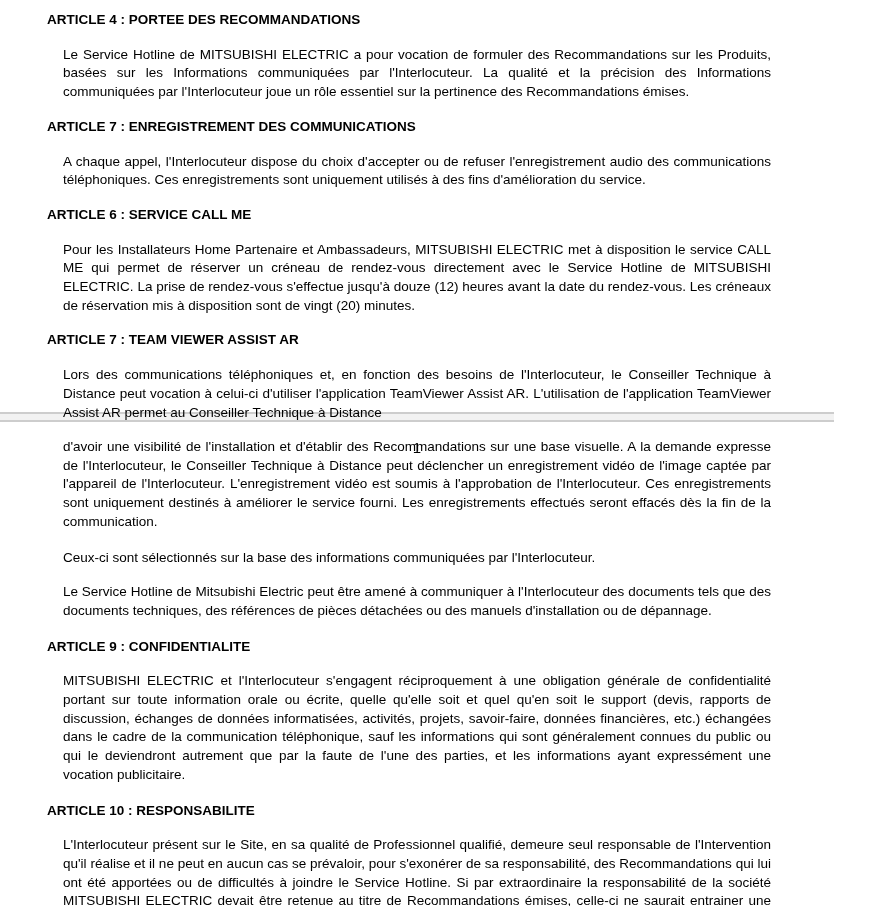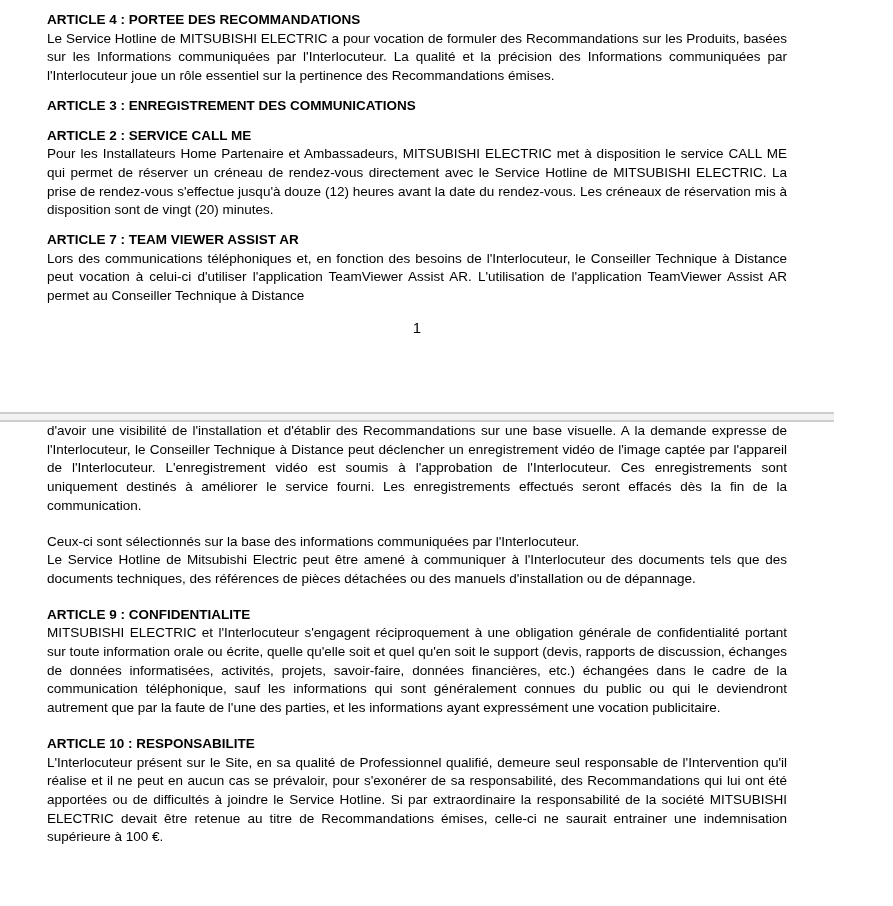--- a/index.html
+++ b/index.html
@@ -32,21 +32,21 @@
   section.article { margin: 0 0 11px 0; }
   .page-2 section.article { margin-bottom: 17px; }
   h2.article-heading {
     margin: 0;
     font-size: 13.5px;
     line-height: 18.7px;
     font-weight: bold;
     text-align: left;
   }
   p.article-paragraph {
-    margin: 0;
+    margin: 16px;
     text-align: justify;
   }
   .pagenum {
     margin-top: 12px;
     text-align: center;
     font-size: 15px;
     line-height: 19px;
   }
 </style>
 </head>
@@ -55,25 +55,26 @@
 <div class="doc">
 
   <div class="page page-1">
 
     <section class="article">
       <h2 class="article-heading">ARTICLE 4 : PORTEE DES RECOMMANDATIONS</h2>
       <p class="article-paragraph">Le Service Hotline de MITSUBISHI ELECTRIC a pour vocation de formuler des Recommandations sur les Produits, basées sur les Informations communiquées par l'Interlocuteur. La qualité et la précision des Informations communiquées par l'Interlocuteur joue un rôle essentiel sur la pertinence des Recommandations émises.</p>
     </section>
 
     <section class="article">
-      <h2 class="article-heading">ARTICLE 3 : ENREGISTREMENT DES COMMUNICATIONS</h2>
+      <h2 class="article-heading">ARTICLE 7 : ENREGISTREMENT DES COMMUNICATIONS</h2>
+      <p class="article-paragraph">A chaque appel, l'Interlocuteur dispose du choix d'accepter ou de refuser l'enregistrement audio des communications téléphoniques. Ces enregistrements sont uniquement utilisés à des fins d'amélioration du service.</p>
     </section>
 
     <section class="article">
-      <h2 class="article-heading">ARTICLE 2 : SERVICE CALL ME</h2>
+      <h2 class="article-heading">ARTICLE 6 : SERVICE CALL ME</h2>
       <p class="article-paragraph">Pour les Installateurs Home Partenaire et Ambassadeurs, MITSUBISHI ELECTRIC met à disposition le service CALL ME qui permet de réserver un créneau de rendez-vous directement avec le Service Hotline de MITSUBISHI ELECTRIC. La prise de rendez-vous s'effectue jusqu'à douze (12) heures avant la date du rendez-vous. Les créneaux de réservation mis à disposition sont de vingt (20) minutes.</p>
     </section>
 
     <section class="article">
       <h2 class="article-heading">ARTICLE 7 : TEAM VIEWER ASSIST AR</h2>
       <p class="article-paragraph">Lors des communications téléphoniques et, en fonction des besoins de l'Interlocuteur, le Conseiller Technique à Distance peut vocation à celui-ci d'utiliser l'application TeamViewer Assist AR. L'utilisation de l'application TeamViewer Assist AR permet au Conseiller Technique à Distance</p>
     </section>
 
     <div class="pagenum">1</div>
 

